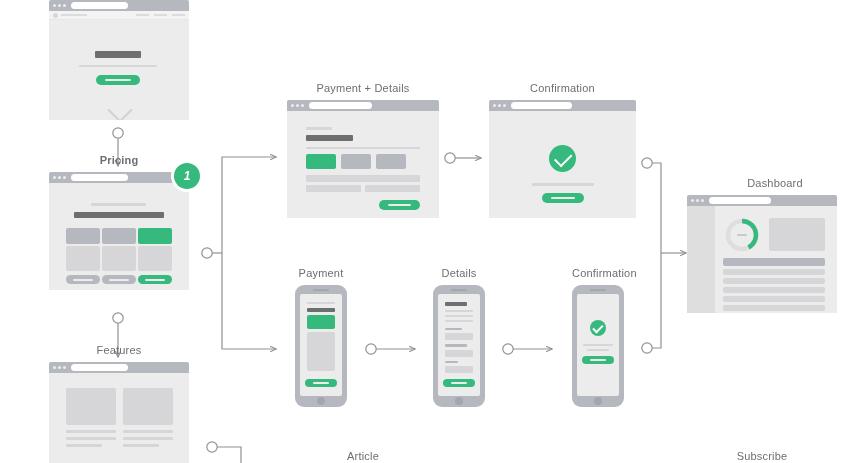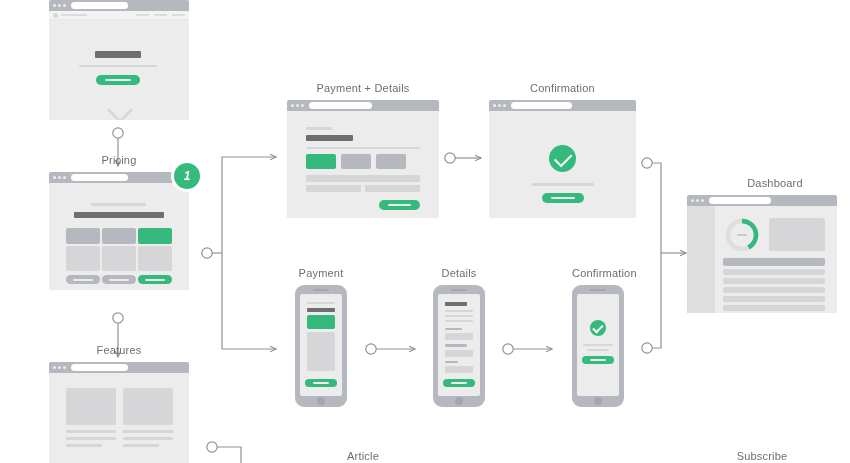--- a/index.html
+++ b/index.html
@@ -199,21 +199,21 @@
           <div class="pill-inner" style="margin:4px 9px;"></div>
         </div>
         <div style="position:absolute;left:62px;top:90px;">
           <div class="chev"></div>
         </div>
       </div>
     </div>
   </div>
 
   <div class="node" style="left:49px;top:172px;width:140px;height:135px;">
-    <div class="node-label" style="top:-18px;">Pricing</div>
+    <div class="node-label" style="top:-18px;font-weight:bold;">Pricing</div>
     <div class="browser" style="left:0;top:0;width:140px;height:118px;">
       <div class="chrome">
         <div class="dots">
           <div class="dot"></div>
           <div class="dot"></div>
           <div class="dot"></div>
         </div>
         <div class="urlbar"></div>
         <div class="chrome-tail"></div>
       </div>

